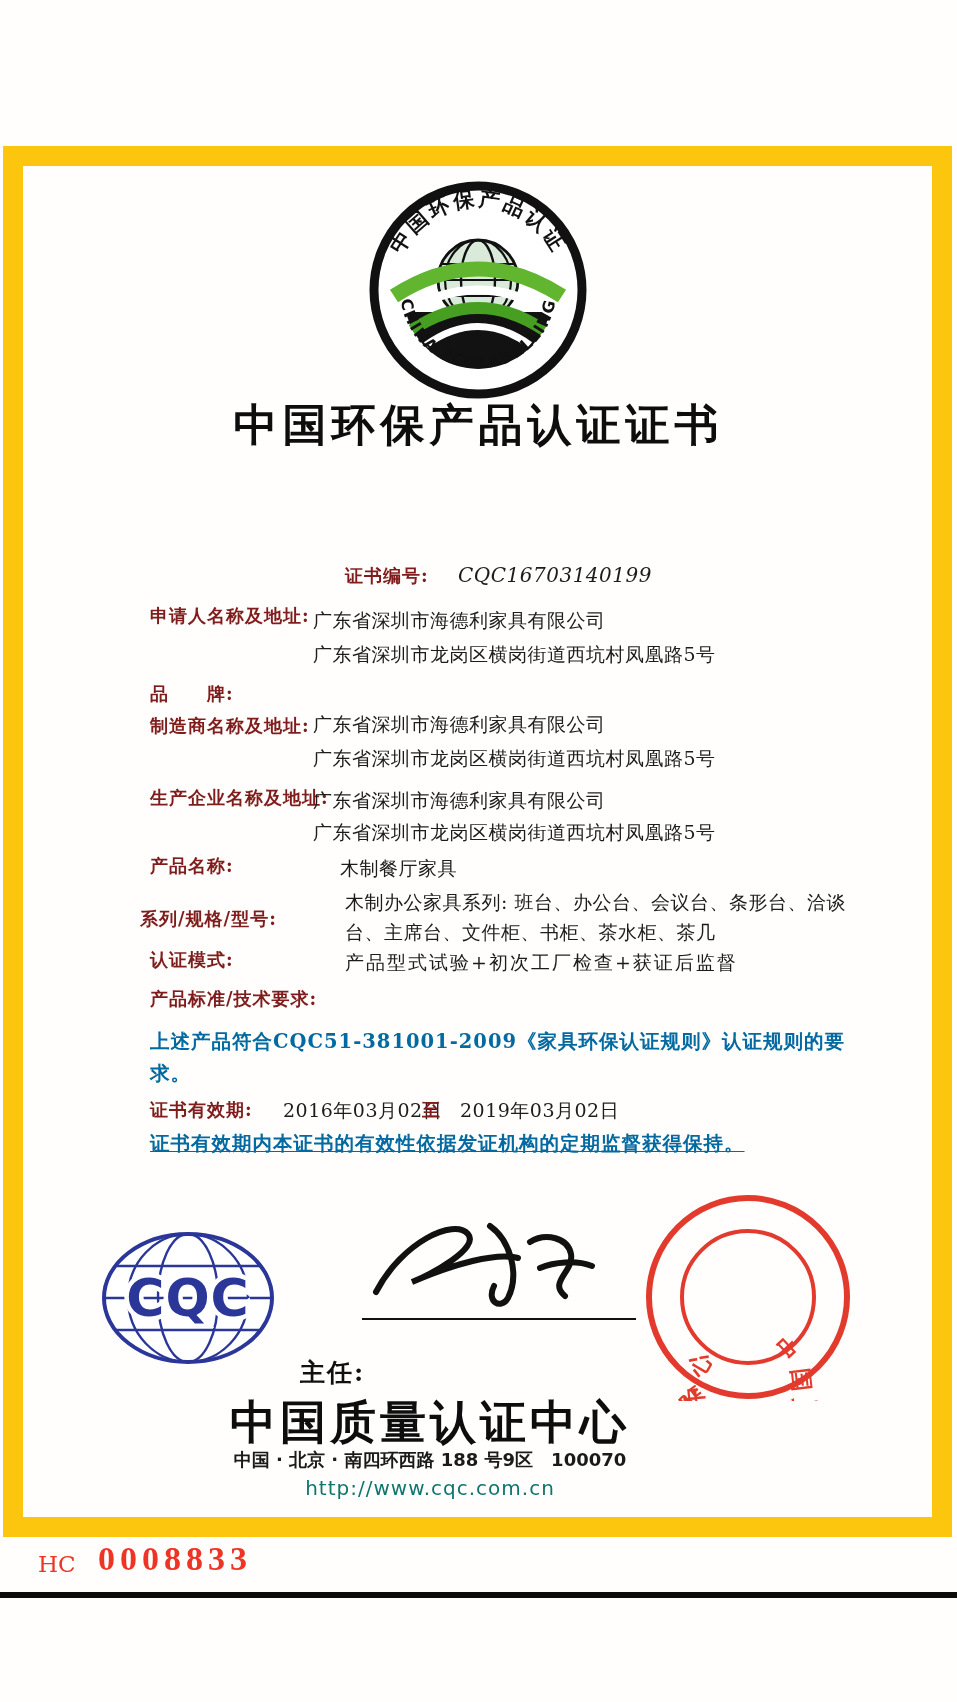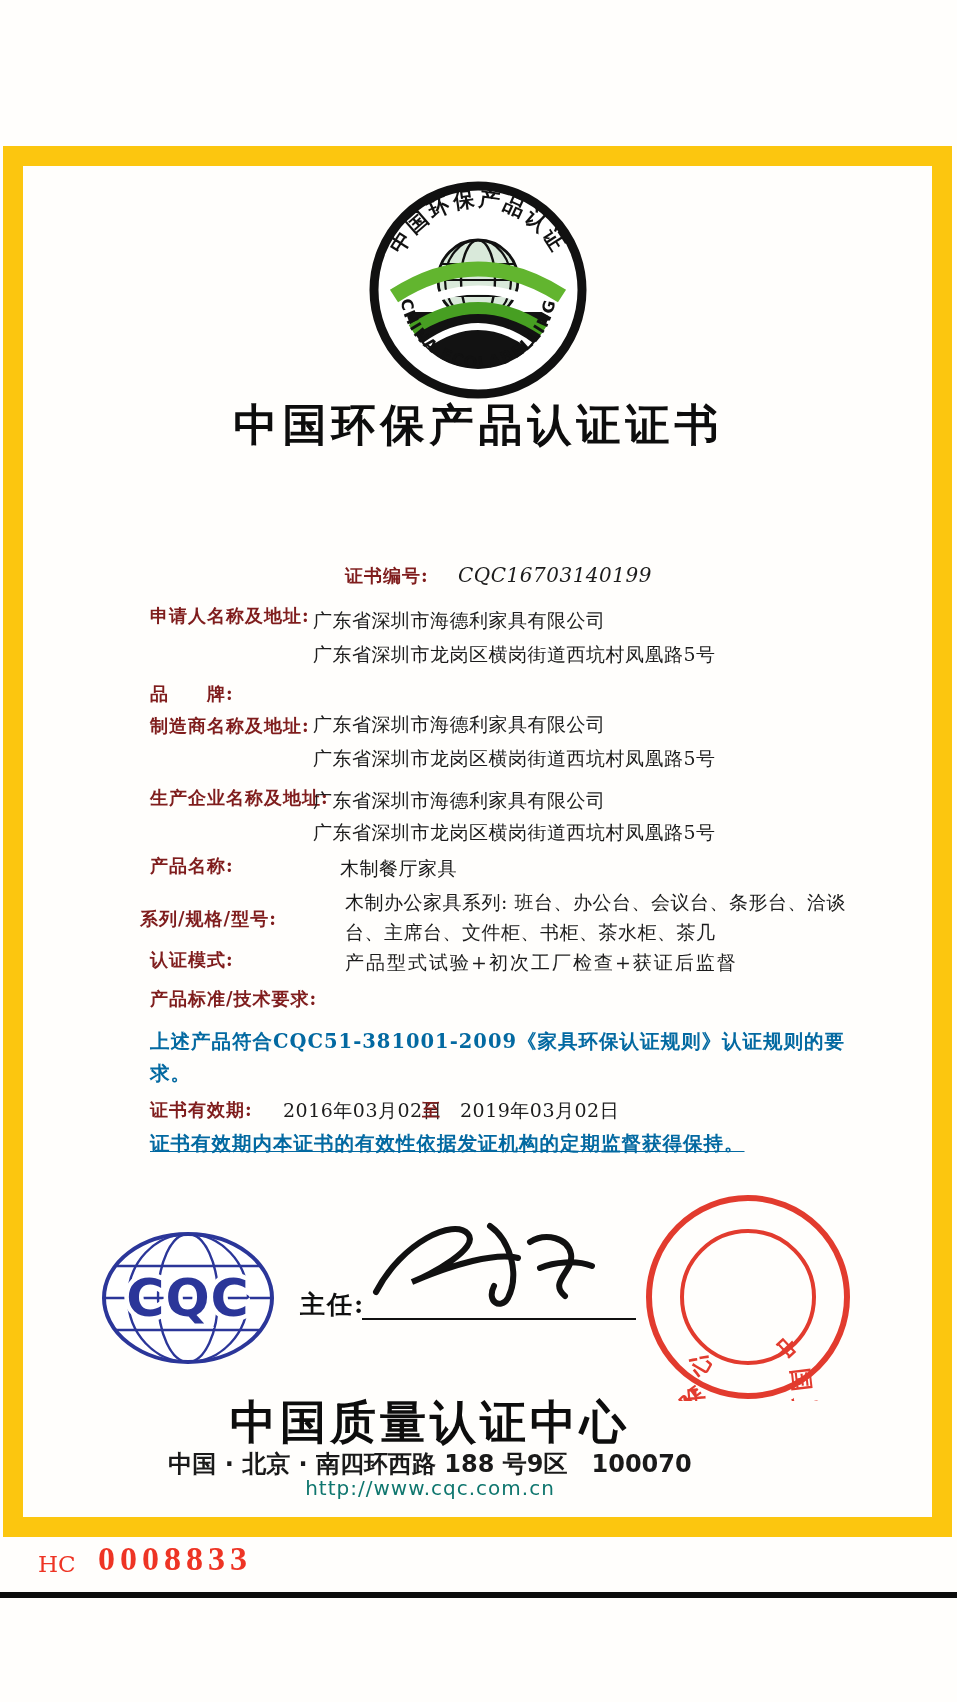--- a/index.html
+++ b/index.html
@@ -15,30 +15,30 @@
   .title{left:0;top:396px;width:957px;text-align:center;
          font-family:"DejaVu Sans",sans-serif;font-weight:900;font-size:44px;
          letter-spacing:5px;color:#0d0d0d;}
   .lbl{font-weight:bold;font-size:18px;color:#7f1d1d;letter-spacing:1px;white-space:nowrap;}
   .val{font-size:19px;color:#1c1c1c;letter-spacing:0.5px;white-space:nowrap;}
   .statement{font-size:19.5px;color:#0369a1;font-weight:bold;letter-spacing:1px;white-space:nowrap;}
   .footer-org{left:0;top:1392px;width:860px;text-align:center;
               font-family:"DejaVu Sans",sans-serif;font-weight:900;font-size:46px;
               letter-spacing:4px;color:#0d0d0d;}
   .footer-addr{left:0;top:1448px;width:860px;text-align:center;
-               font-family:"DejaVu Sans",sans-serif;font-weight:bold;font-size:24px;color:#1a1a1a;}
+               font-family:"DejaVu Sans",sans-serif;font-weight:bold;font-size:18px;color:#1a1a1a;}
   .footer-web{left:0;top:1476px;width:860px;text-align:center;
               font-family:"DejaVu Sans",sans-serif;font-size:20px;color:#0f766e;letter-spacing:1px;}
   .serial-prefix{left:38px;top:1551px;font-size:23px;color:var(--serial-red);
                  font-family:"DejaVu Serif",serif;}
   .serial-number{left:98px;top:1540px;font-size:34px;color:var(--serial-red);
                  font-family:Liberation Serif, serif;letter-spacing:5px;font-weight:bold;}
   .scanline{left:0;top:1592px;width:957px;height:6px;background:#0c0c0c;}
   .sigline{left:362px;top:1318px;width:274px;height:2px;background:#111;}
-  .director{left:300px;top:1288px;font-size:25px;font-weight:bold;letter-spacing:2px;color:#101010;}
+  .director{left:300px;top:1356px;font-size:25px;font-weight:bold;letter-spacing:2px;color:#101010;}
 </style>
 </head>
 <body>
 
 <div class="page">
 
   <div class="frame"></div>
 
   <svg class="abs" style="left:368px;top:180px;" width="220" height="220" viewBox="0 0 220 220">
     <defs>

